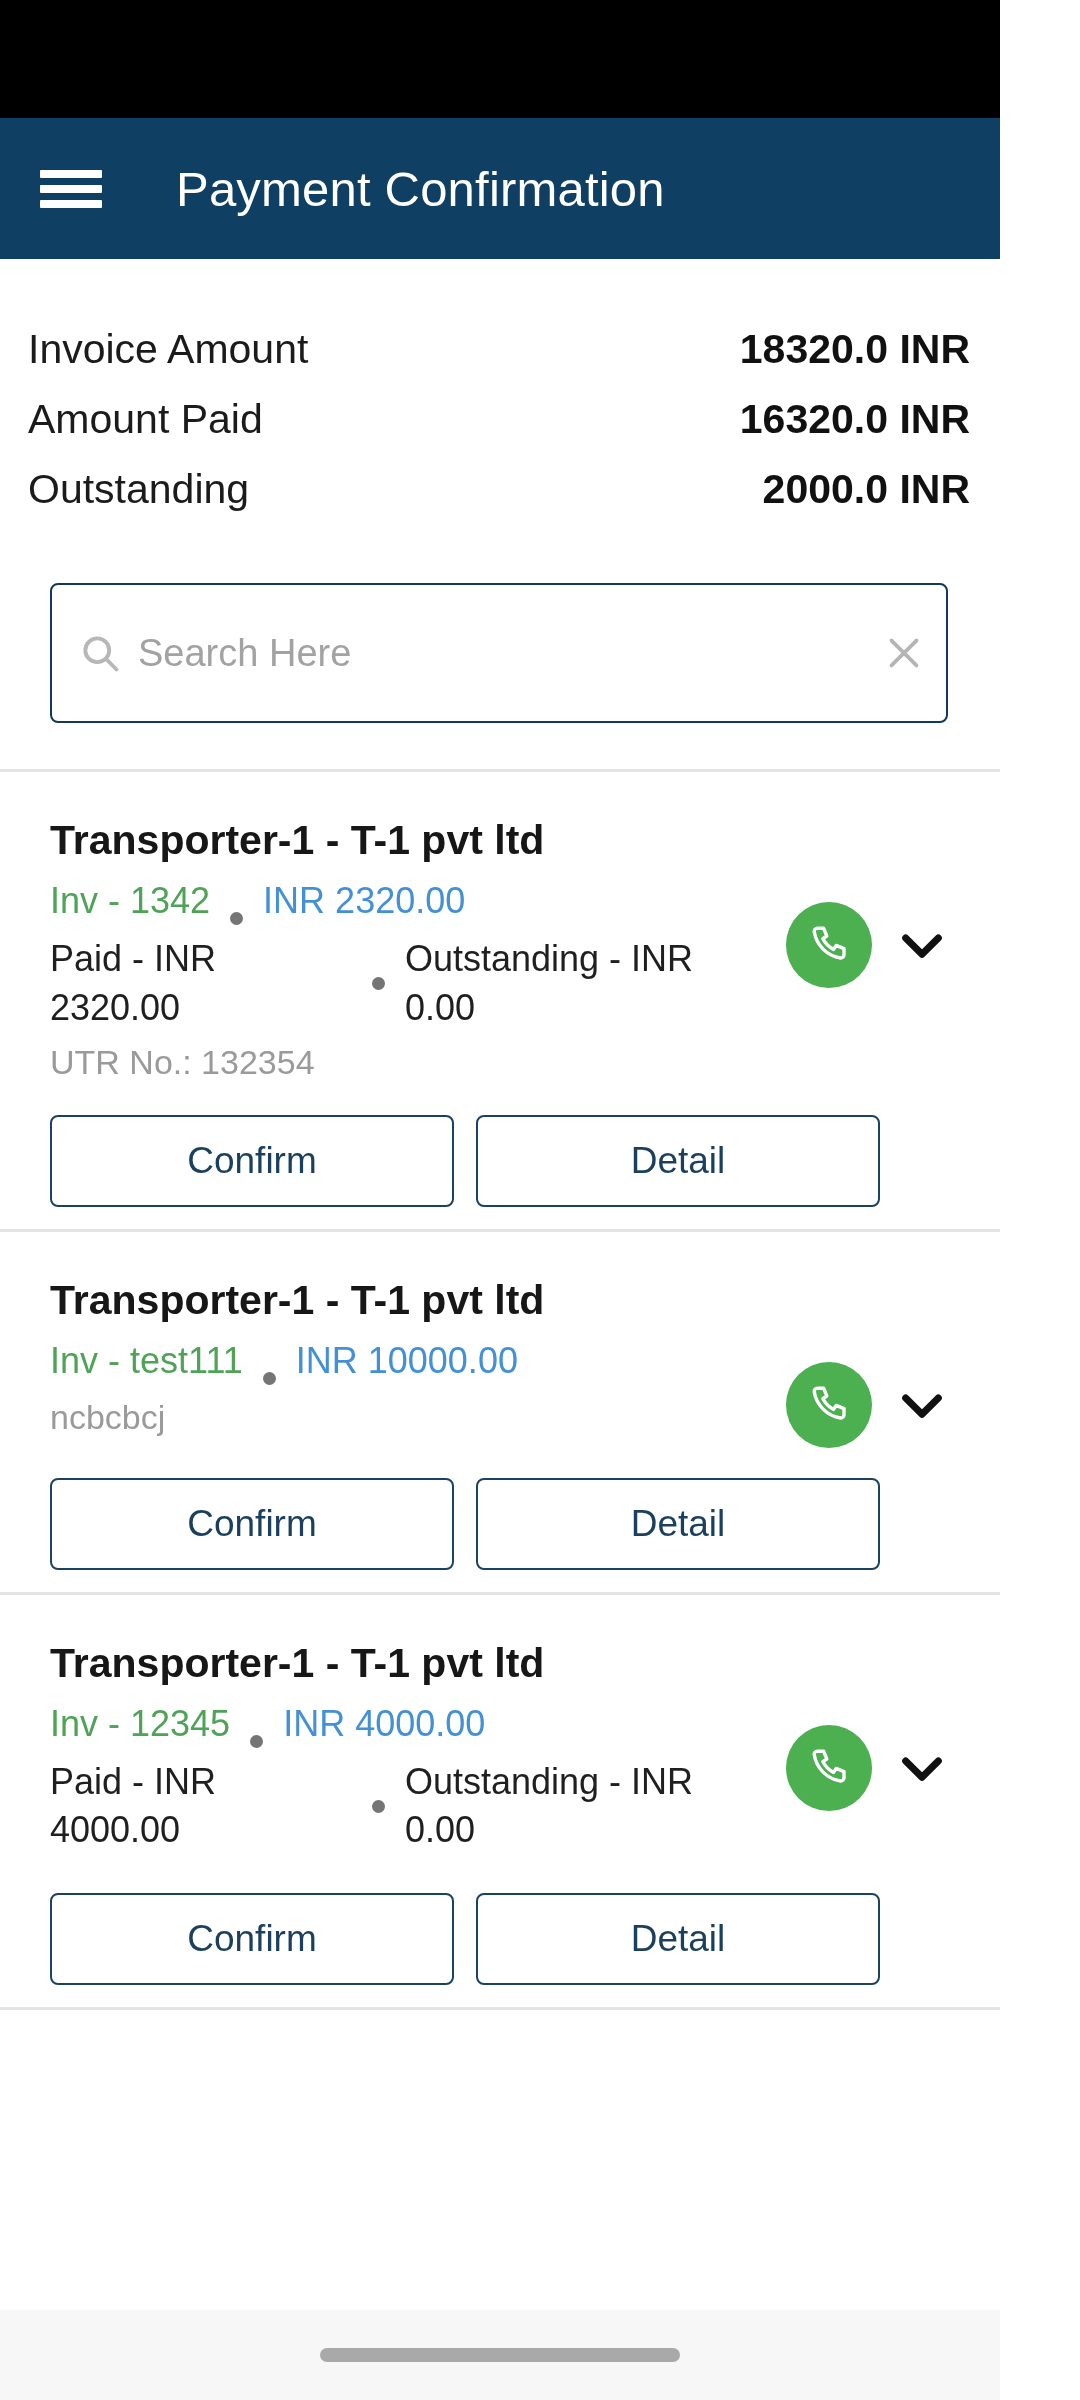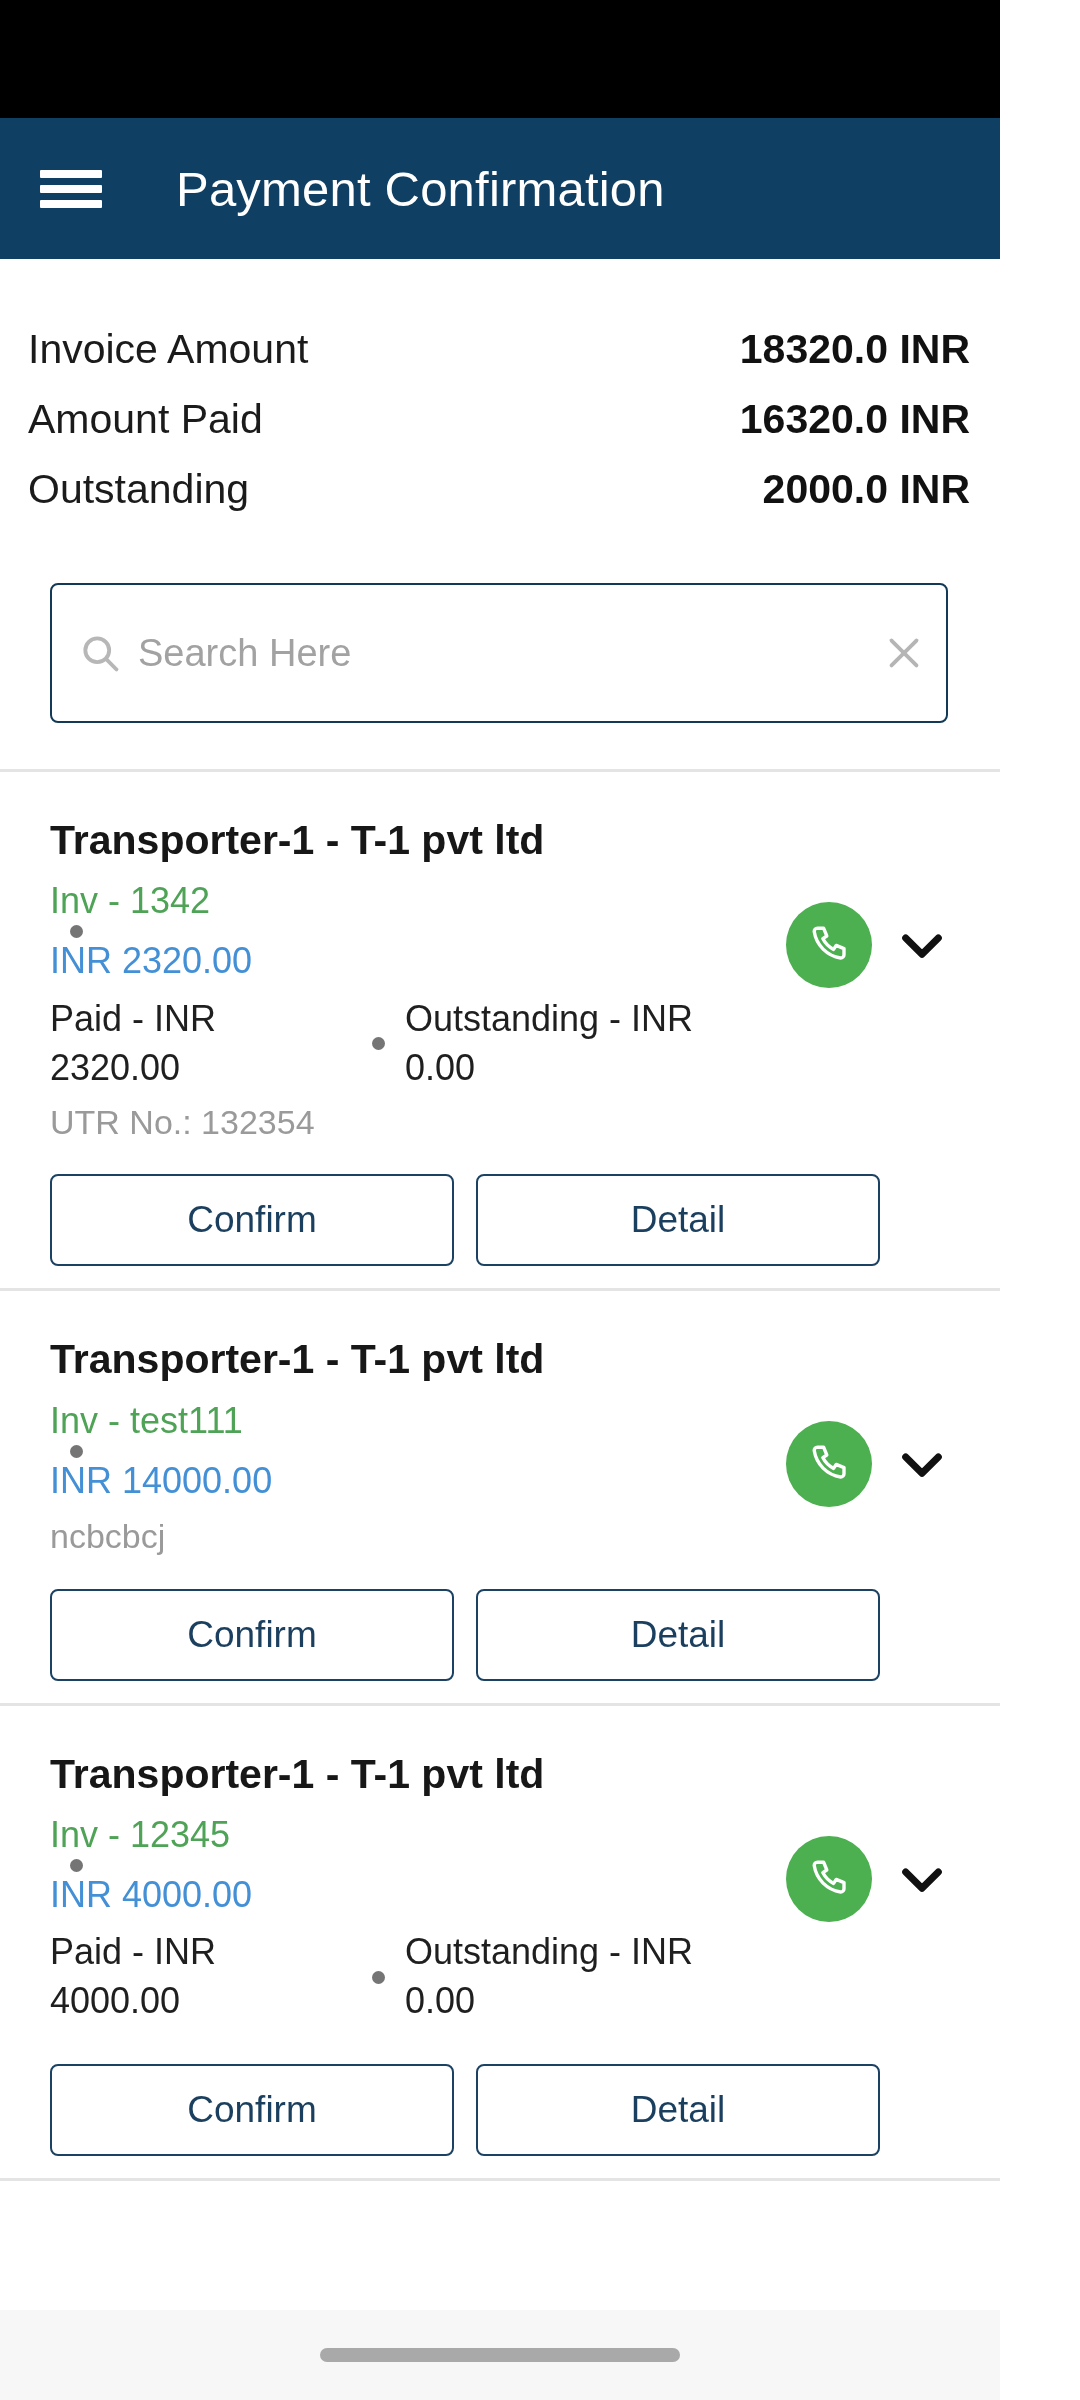--- a/index.html
+++ b/index.html
@@ -172,24 +172,23 @@
     font-size: 41px;
     font-weight: 700;
     color: #171717;
     line-height: 1.18;
     margin-bottom: 14px;
     white-space: nowrap;
   }
 
   .meta-row {
     display: flex;
-    align-items: flex-start;
+    align-items: flex-end;
     flex-wrap: wrap;
     margin-bottom: 10px;
-    flex-direction: column;
   }
   .inv-no {
     font-size: 36px;
     color: #4FA356;
     line-height: 1.3;
   }
   .inv-amount {
     font-size: 36px;
     color: #4490D6;
     line-height: 1.3;
@@ -373,21 +372,21 @@
 
       <div class="divider"></div>
 
       <div class="card">
         <div class="card-inner">
           <div class="card-main">
             <div class="card-title">Transporter-1 - T-1 pvt ltd</div>
             <div class="meta-row">
               <span class="inv-no">Inv - test111</span>
               <span class="dot"></span>
-              <span class="inv-amount">INR 14000.00</span>
+              <span class="inv-amount">INR 10000.00</span>
             </div>
             <div class="note">ncbcbcj</div>
           </div>
           <div class="card-actions">
             <div class="call-btn">
               <svg viewBox="0 0 24 24" fill="none" stroke="#ffffff" stroke-width="1.7" stroke-linecap="round" stroke-linejoin="round">
                 <path d="M6.2 3.6h3.1l1.6 3.9-2 1.3a12.2 12.2 0 0 0 5.4 5.4l1.3-2 3.9 1.6v3.1a1.6 1.6 0 0 1-1.7 1.6A15.8 15.8 0 0 1 4.6 5.3a1.6 1.6 0 0 1 1.6-1.7z"></path>
               </svg>
             </div>
             <svg class="chevron" viewBox="0 0 24 24" fill="none" stroke="#111111" stroke-width="3" stroke-linecap="round" stroke-linejoin="round">

